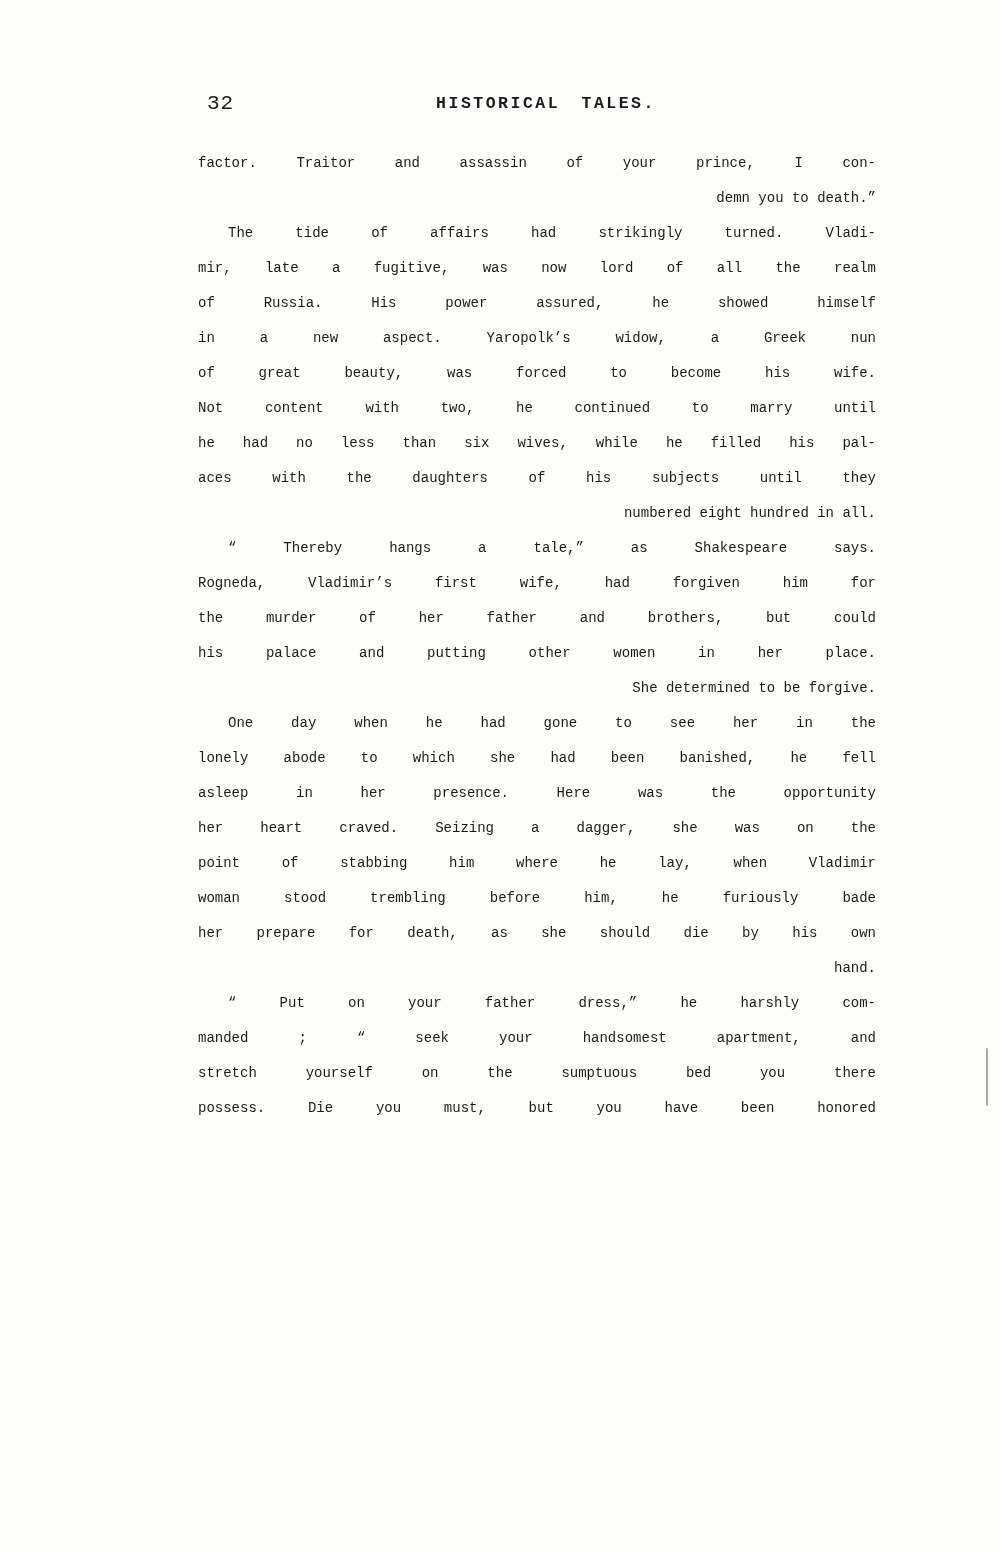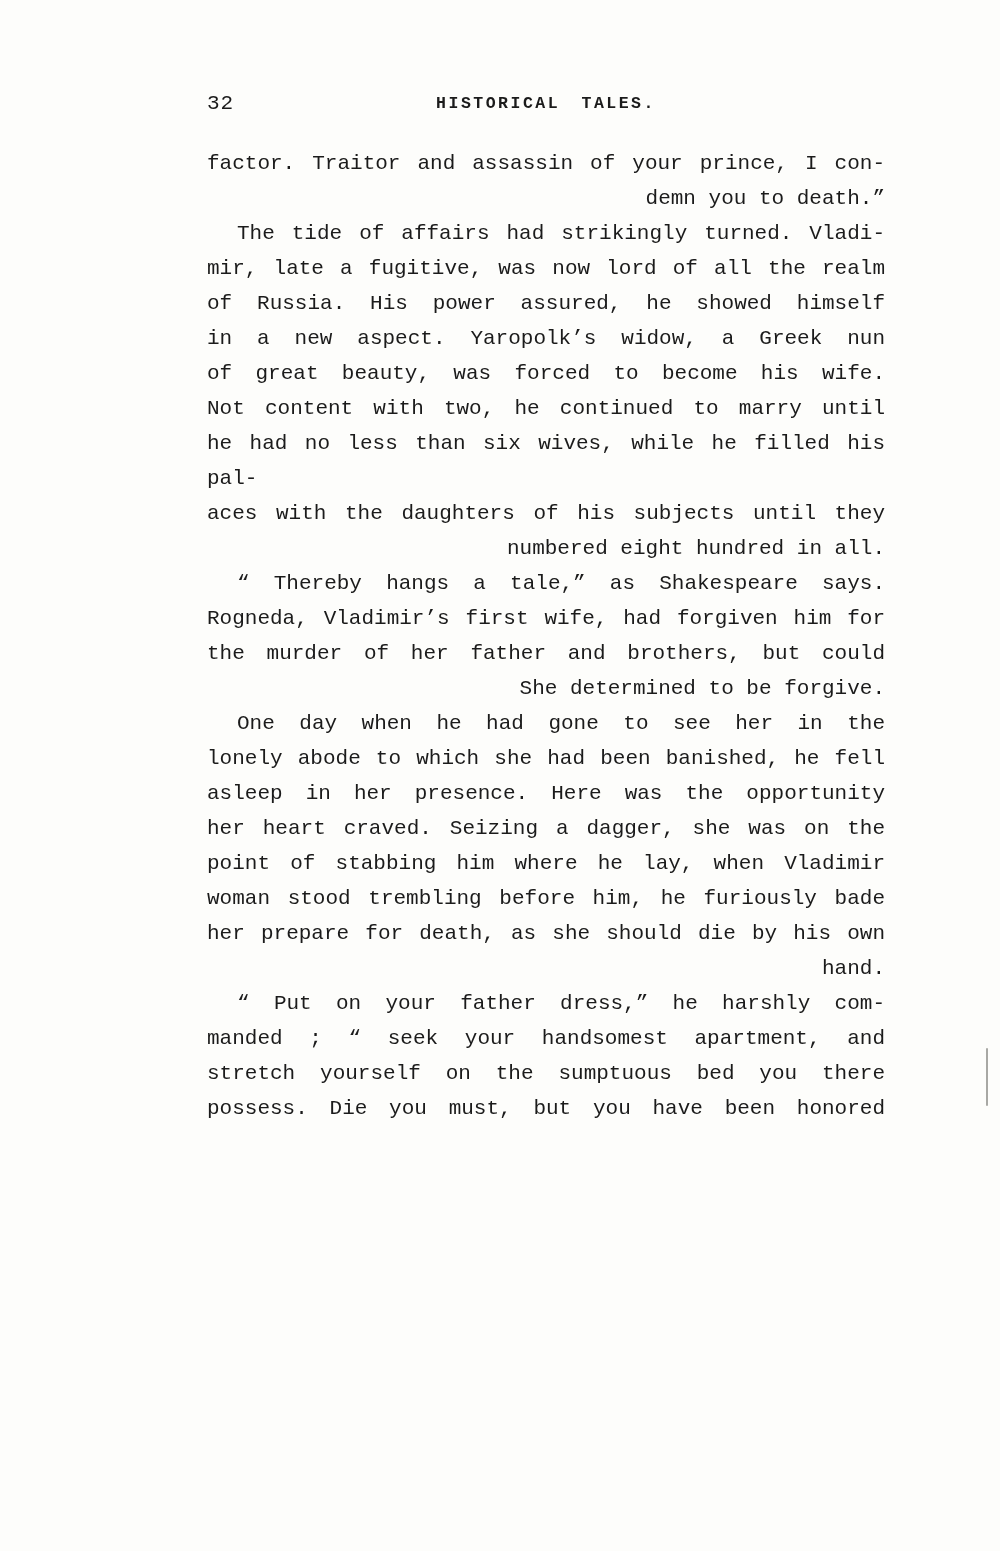--- a/index.html
+++ b/index.html
@@ -36,23 +36,23 @@
     text-align: center;
     font-size: 16.5px;
     font-weight: bold;
     letter-spacing: 2.5px;
     word-spacing: 9px;
     padding-top: 4px;
   }
   .body-text {
     position: absolute;
     top: 146px;
-    left: 207px;
+    left: 198px;
     width: 678px;
-    font-size: 21px;
+    font-size: 14px;
     line-height: 35px;
   }
   .line {
     white-space: normal;
     text-align: right;
   }
   .line.just {
     text-align: justify;
     text-align-last: justify;
   }
@@ -87,20 +87,21 @@
       <div class="line just">of Russia.  His power assured, he showed himself</div>
       <div class="line just">in a new aspect.  Yaropolk’s widow, a Greek nun</div>
       <div class="line just">of great beauty, was forced to become his wife.</div>
       <div class="line just">Not content with two, he continued to marry until</div>
       <div class="line just">he had no less than six wives, while he filled his pal-</div>
       <div class="line just">aces with the daughters of his subjects until they</div>
       <div class="line">numbered eight hundred in all.</div>
       <div class="line just indent">“ Thereby hangs a tale,” as Shakespeare says.</div>
       <div class="line just">Rogneda, Vladimir’s first wife, had forgiven him for</div>
       <div class="line just">the murder of her father and brothers, but could</div>
+      <div class="line just">his palace and putting other women in her place.</div>
       <div class="line">She determined to be forgive.</div>
       <div class="line just indent">One day when he had gone to see her in the</div>
       <div class="line just">lonely abode to which she had been banished, he fell</div>
       <div class="line just">asleep in her presence.  Here was the opportunity</div>
       <div class="line just">her heart craved.  Seizing a dagger, she was on the</div>
       <div class="line just">point of stabbing him where he lay, when Vladimir</div>
       <div class="line just">woman stood trembling before him, he furiously bade</div>
       <div class="line just">her prepare for death, as she should die by his own</div>
       <div class="line">hand.</div>
       <div class="line just indent">“ Put on your father dress,” he harshly com-</div>

